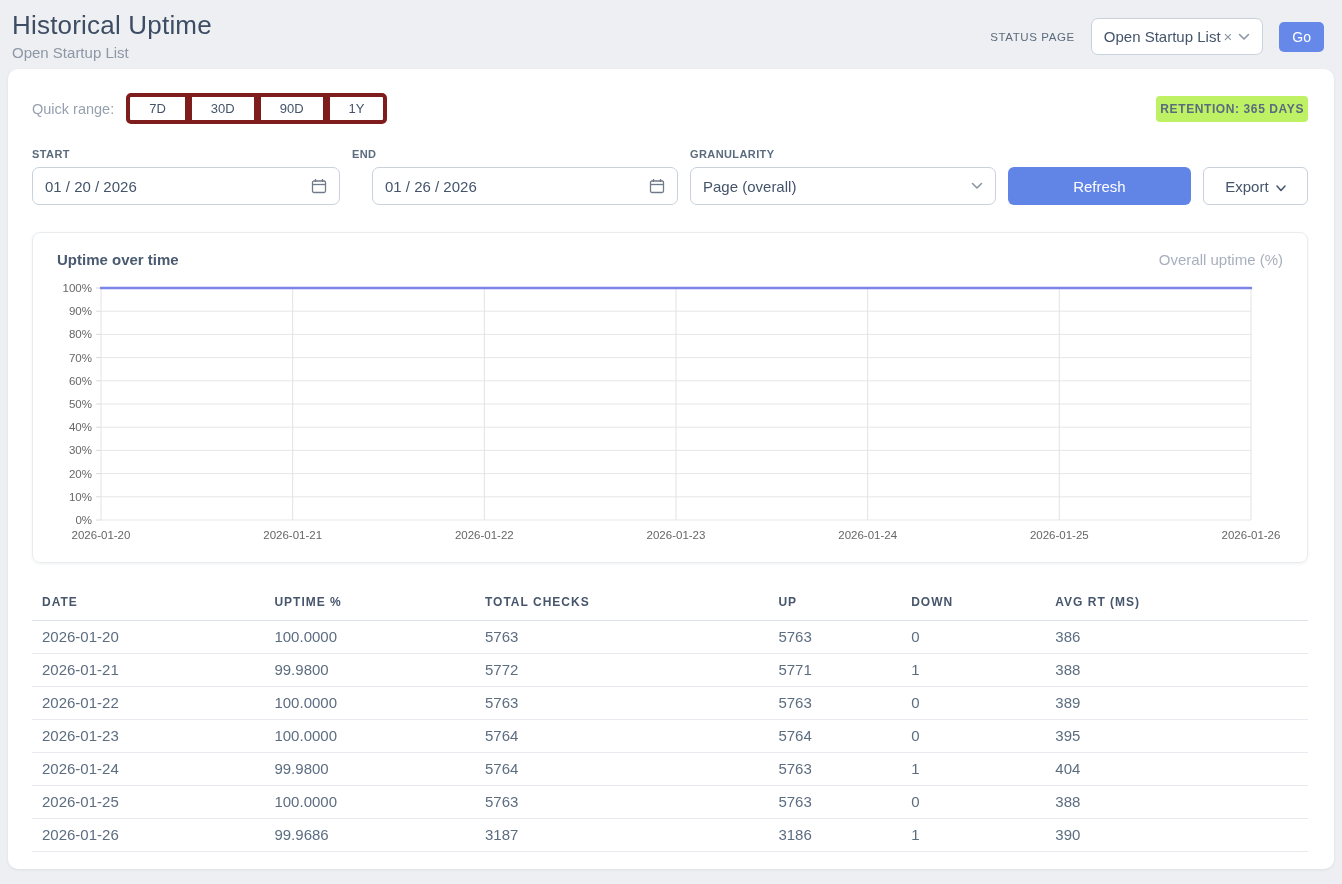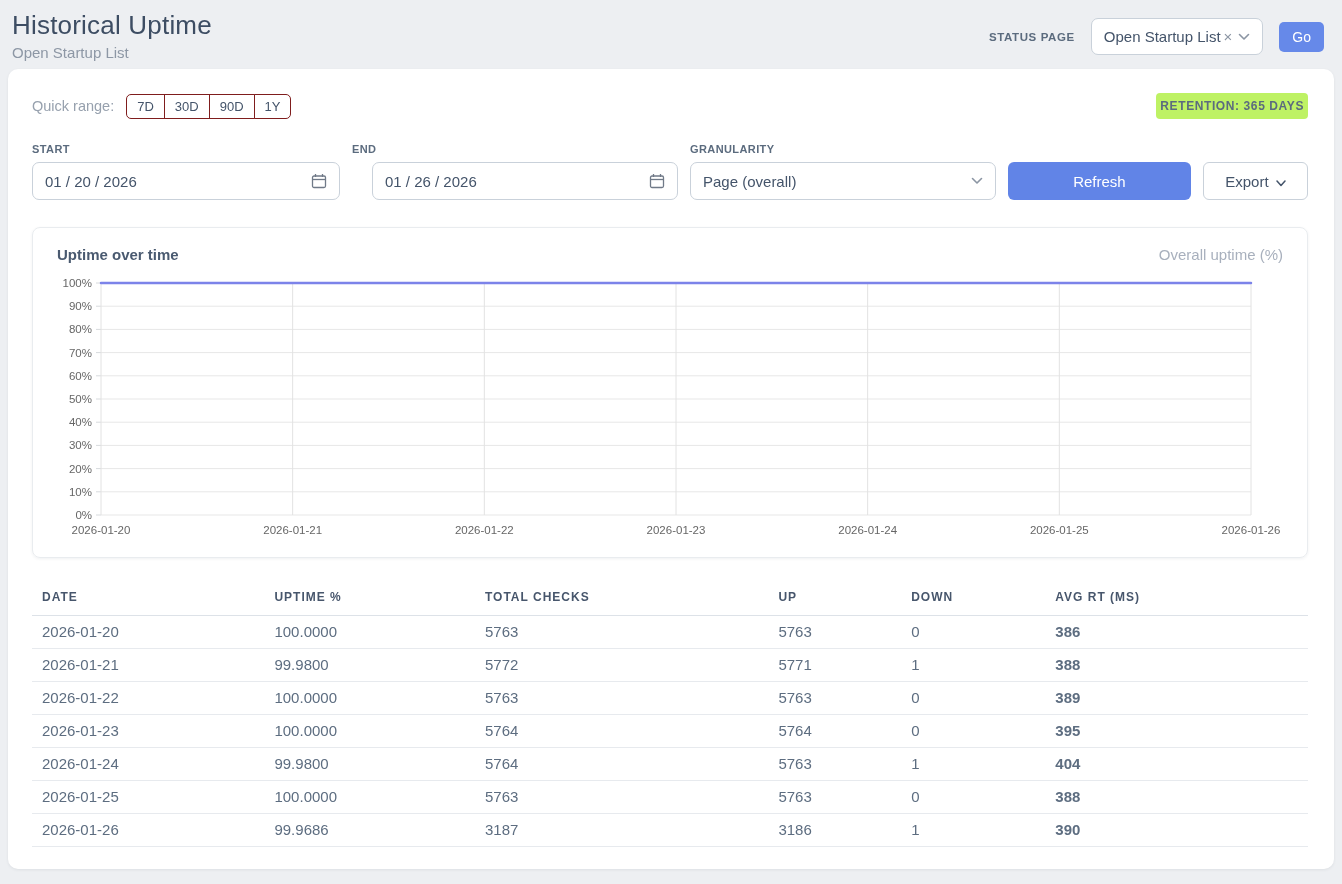--- a/index.html
+++ b/index.html
@@ -11,21 +11,21 @@
   }
 
   
   .topbar {
     display: flex; justify-content: space-between; align-items: flex-start;
     padding: 10px 18px 0 12px;
   }
   .page-title { font-size: 26px; font-weight: 400; color: #3d4d63; letter-spacing: .2px; }
   .page-subtitle { font-size: 15px; color: #8d97a5; margin-top: 3px; }
   .topbar-right { display: flex; align-items: center; gap: 16px; margin-top: 8px; }
-  .status-label { font-size: 11.5px; font-weight: 700; letter-spacing: .6px; color: #5b6b7e; }
+  .status-label { font-size: 11.5px; font-weight: 400; letter-spacing: .6px; color: #5b6b7e; }
   .status-select {
     display: flex; align-items: center; gap: 6px;
     background: #fff; border: 1px solid #c9d1da; border-radius: 7px;
     height: 37px; padding: 0 12px; min-width: 166px; cursor: pointer;
     font-size: 15px; color: #44546a;
   }
   .clear-x { color: #8b95a3; font-size: 15px; line-height: 1; margin-left: -3px; cursor: pointer; }
   .chev { display: inline-flex; margin-left: auto; }
   .go-btn {
     background: #6689e9; color: #fff; border: none; border-radius: 5px;
@@ -39,22 +39,22 @@
     box-shadow: 0 1px 3px rgba(40,50,70,.08);
     margin: 8px; padding: 24px 26px 20px 24px;
     height: 800px;
   }
 
   
   .quick-row { display: flex; align-items: center; }
   .quick-label { font-size: 14.5px; color: #97a1ae; margin-right: 12px; }
   .range-group { display: flex; }
   .range-btn {
-    background: #fff; border: 1px solid #7f1d1d; color: #44546a;
-    font-size: 13px; padding: 4px 10px; cursor: pointer; margin-left: -1px;
+    background: #fff; border: 4px solid #7f1d1d; color: #44546a;
+    font-size: 13px; padding: 4px 19px; cursor: pointer; margin-left: -1px;
     font-family: inherit;
   }
   .range-btn:first-child { border-radius: 5px 0 0 5px; margin-left: 0; }
   .range-btn:last-child { border-radius: 0 5px 5px 0; }
   .retention-badge {
     margin-left: auto; background: #bef264; color: #5b6b7e;
     font-size: 12px; font-weight: 600; letter-spacing: .6px;
     padding: 6px 4px; border-radius: 4px;
   }
 
@@ -102,21 +102,21 @@
   .uptime-table th {
     text-align: left; font-size: 12px; font-weight: 700; letter-spacing: 1px;
     color: #47566c; padding: 6px 0 11px 0; border-bottom: 1px solid #dde2e8;
   }
   .uptime-table td {
     font-size: 15px; color: #5d6d80; padding: 7px 0 8px 0;
     border-bottom: 1px solid #e7eaee;
   }
   .uptime-table th:first-child, .uptime-table td:first-child { padding-left: 10px; }
   .c0 { width: 19.0%; } .c1 { width: 16.5%; } .c2 { width: 23.0%; }
-  .c3 { width: 10.4%; } .c4 { width: 11.3%; } .c5 { width: 19.8%; font-weight: bold; }
+  .c3 { width: 10.4%; } .c4 { width: 11.3%; } .c5 { width: 19.8%; }
 </style>
 </head>
 <body>
 
 <div class="topbar">
   <div class="title-block">
     <h1 class="page-title">Historical Uptime</h1>
     <div class="page-subtitle">Open Startup List</div>
   </div>
   <div class="topbar-right">

